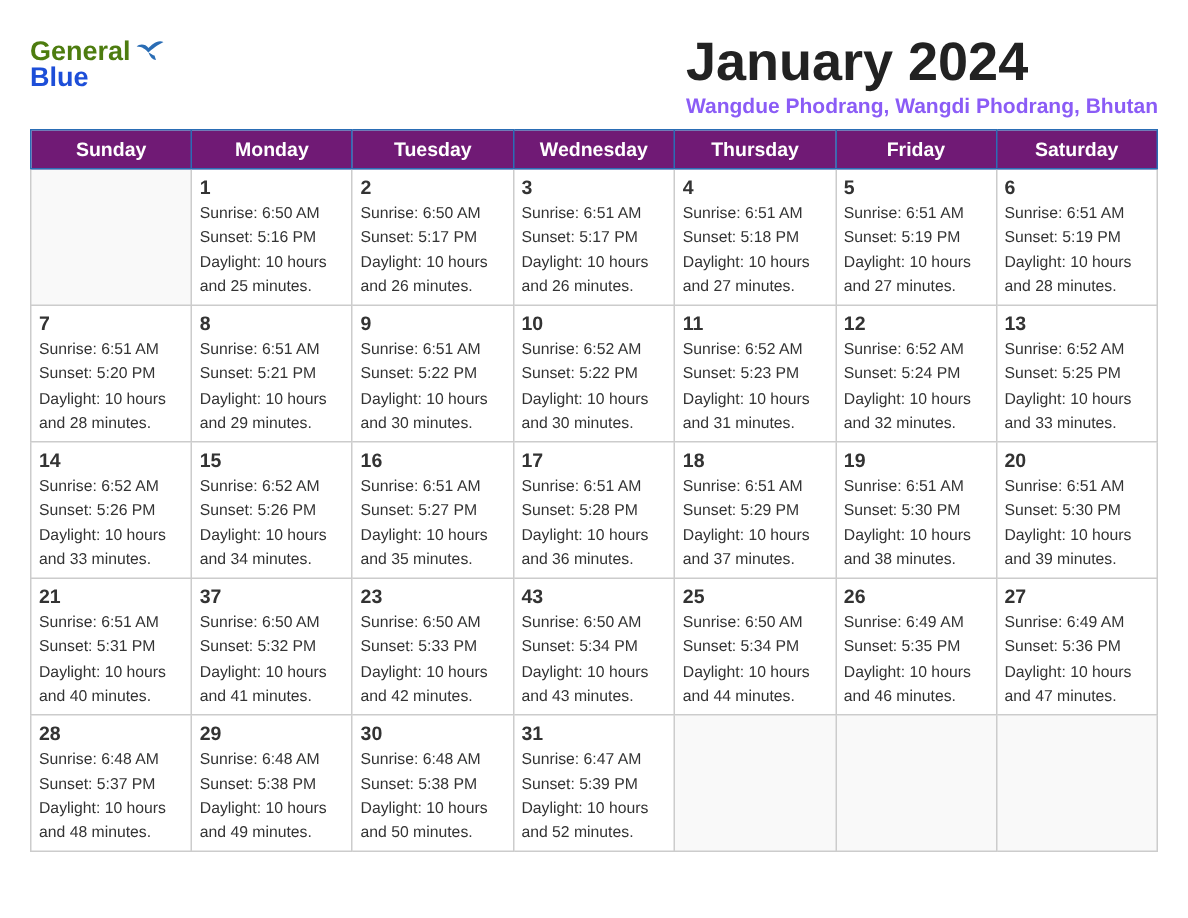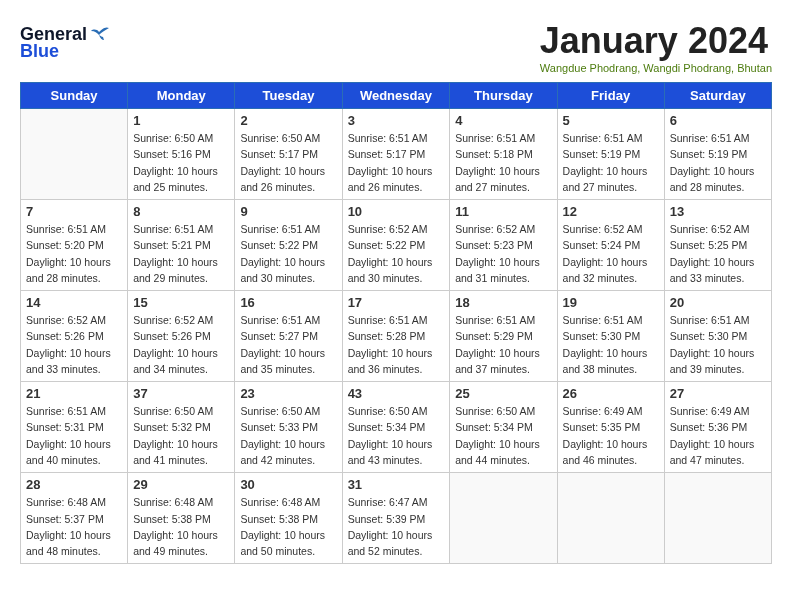--- a/index.html
+++ b/index.html
@@ -18,45 +18,46 @@
     }
     .logo {
       display: flex;
       flex-direction: column;
       align-items: flex-start;
       margin-top: 4px;
     }
     .logo-general {
       font-size: 18px;
       font-weight: bold;
-      color: #0f172a;
+      color: #4d7c0f;
     }
     .logo-blue {
       font-size: 18px;
       font-weight: bold;
       color: #1d4ed8;
     }
     .title-area {
     }
     .month-title {
       font-size: 36px;
       font-weight: bold;
       color: #222;
     }
     .subtitle {
-      font-size: 11px;
-      color: #4d7c0f;
+      font-size: 14px;
+      color: #8b5cf6;
+      font-weight: bold;
     }
     .calendar-table {
       width: 100%;
       border-collapse: collapse;
       margin-top: 8px;
     }
     .calendar-table th {
-      background-color: #1d4ed8;
+      background-color: #701a75;
       color: #fff;
       text-align: center;
       font-size: 13px;
       padding: 5px 4px;
       border: 1px solid #2a6db5;
     }
     .calendar-table td {
       vertical-align: top;
       border: 1px solid #ccc;
       padding: 4px 5px;

